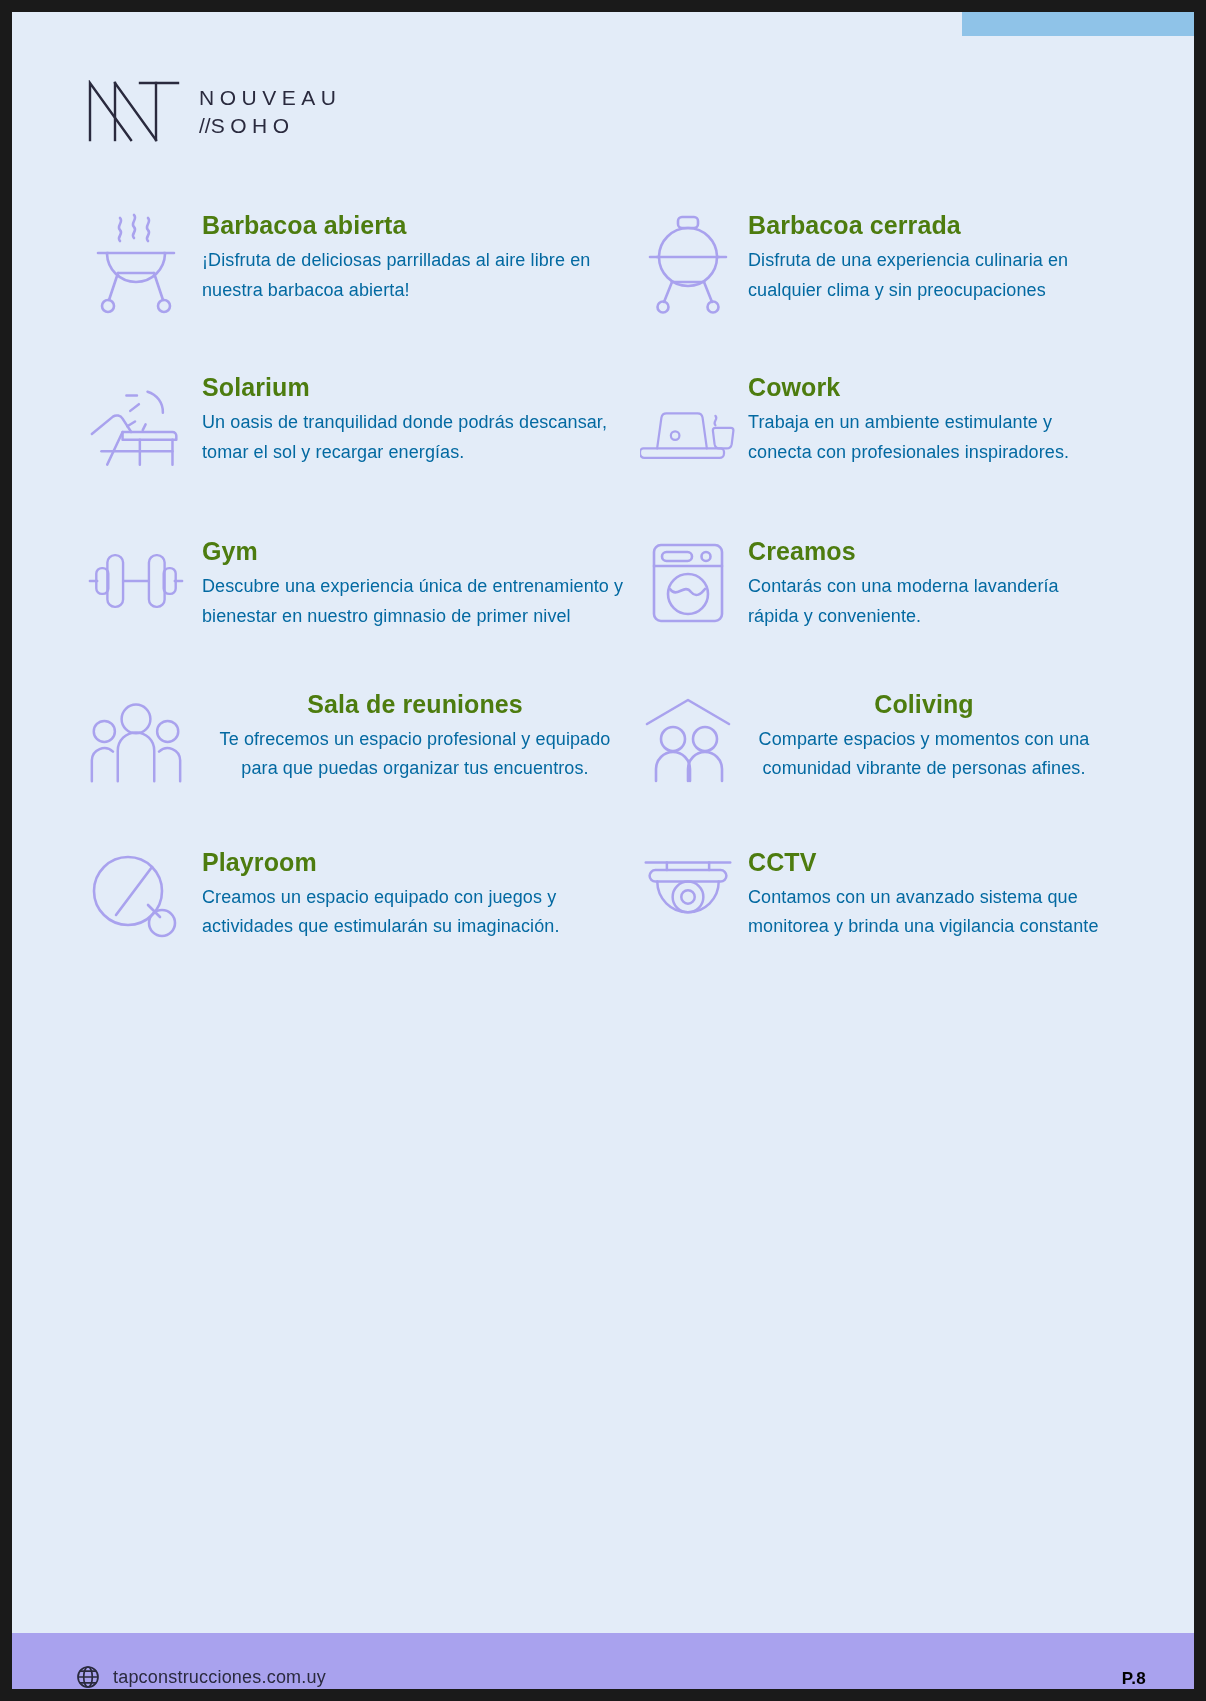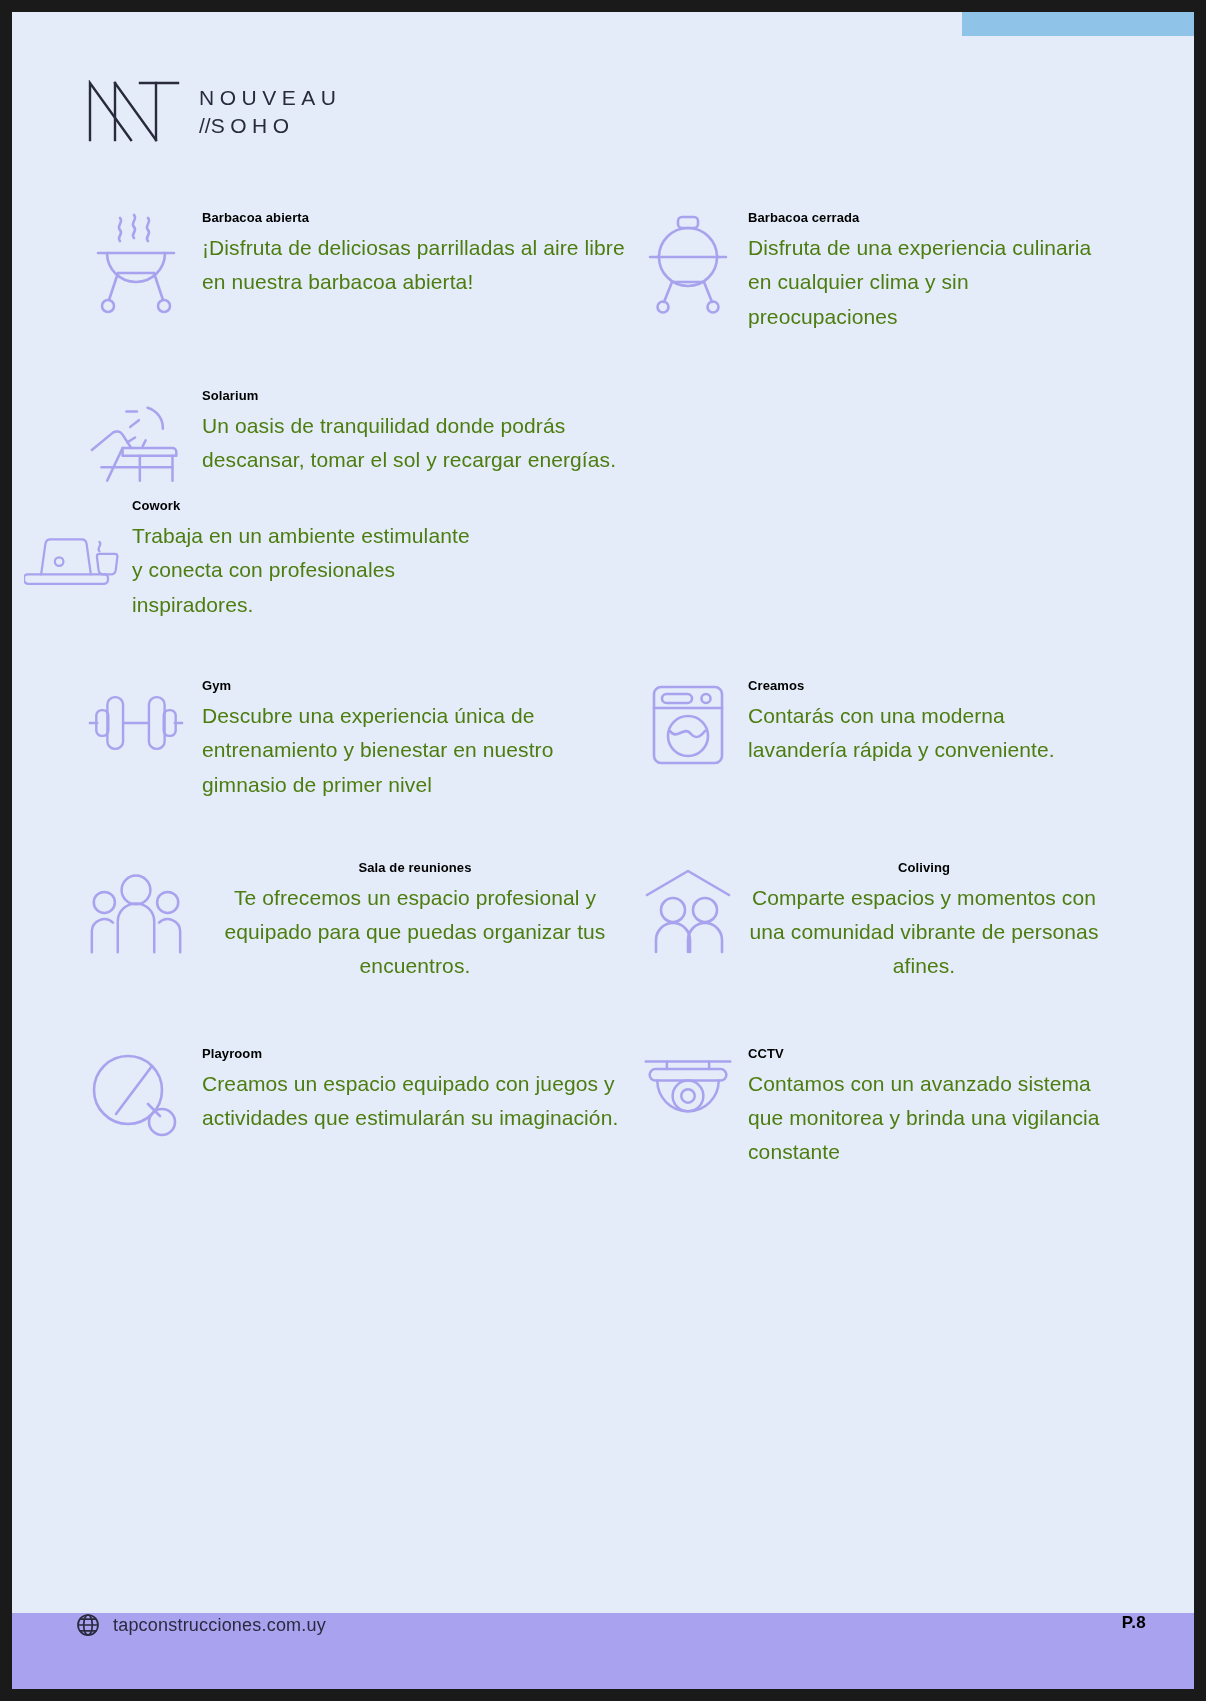--- a/index.html
+++ b/index.html
@@ -58,42 +58,42 @@
 
   .icon-box {
     width:96px; min-width:96px;
     display:flex; align-items:flex-start; justify-content:center;
     padding-top:4px;
   }
   .icon-box svg { display:block; }
 
   .txt { padding-top:2px; }
   .item-title {
-    font-size:13px;
+    font-size:25px;
     font-weight:bold;
-    color:#000000;
+    color:#4d7c0f;
     letter-spacing:0.1px;
     margin-bottom:5px;
     line-height:1.25;
   }
   .item-desc {
-    font-size:21px;
-    color:#4d7c0f;
+    font-size:18px;
+    color:#0369a1;
     line-height:1.63;
     letter-spacing:0.1px;
     font-weight:400;
   }
 
   
   .footer {
     position:absolute;
     left:0; bottom:0;
-    width:1182px; height:76px;
+    width:1182px; height:56px;
     background:#a9a2ee;
-    display:flex; align-items:flex-start;
+    display:flex; align-items:flex-end;
     justify-content:space-between;
     padding:0 48px 0 64px;
   }
   .footer-left { display:flex; align-items:center; gap:13px; }
   .footer-url {
     font-size:18px; color:#2a2a3e; letter-spacing:0.2px;
   }
   .footer-page {
     font-size:17px; font-weight:bold; color:#000000; letter-spacing:0.3px;
   }
@@ -156,21 +156,21 @@
             <circle cx="68" cy="95" r="5.5"></circle>
           </svg>
         </div>
         <div class="txt">
           <div class="item-title">Barbacoa cerrada</div>
           <div class="item-desc">Disfruta de una experiencia culinaria en cualquier clima y sin preocupaciones</div>
         </div>
       </div>
     </div>
 
-    <div class="row" style="margin-bottom:54px;flex-direction:column;">
+    <div class="row" style="margin-bottom:54px;">
       <div class="cell left">
         <div class="icon-box" style="padding-top:14px;">
           <svg width="100" height="96" viewBox="0 0 100 96" fill="none" stroke="#a9a2ee" stroke-width="2.6" stroke-linecap="round" stroke-linejoin="round">
             <path d="M62 6 a22 22 0 0 1 16 22"></path>
             <path d="M40 10 h11 M44 26 l9 -7 M41 42 l8 -5 M57 46 l3 -6"></path>
             <path d="M4 50 l22 -18 a7 7 0 0 1 10 2 l9 14"></path>
             <path d="M36 48 h52 a4 4 0 0 1 4 4 v4 H36 Z"></path>
             <path d="M14 68 h74"></path>
             <path d="M36 48 L20 82 M88 56 L88 82 M54 56 L54 82"></path>
           </svg>

